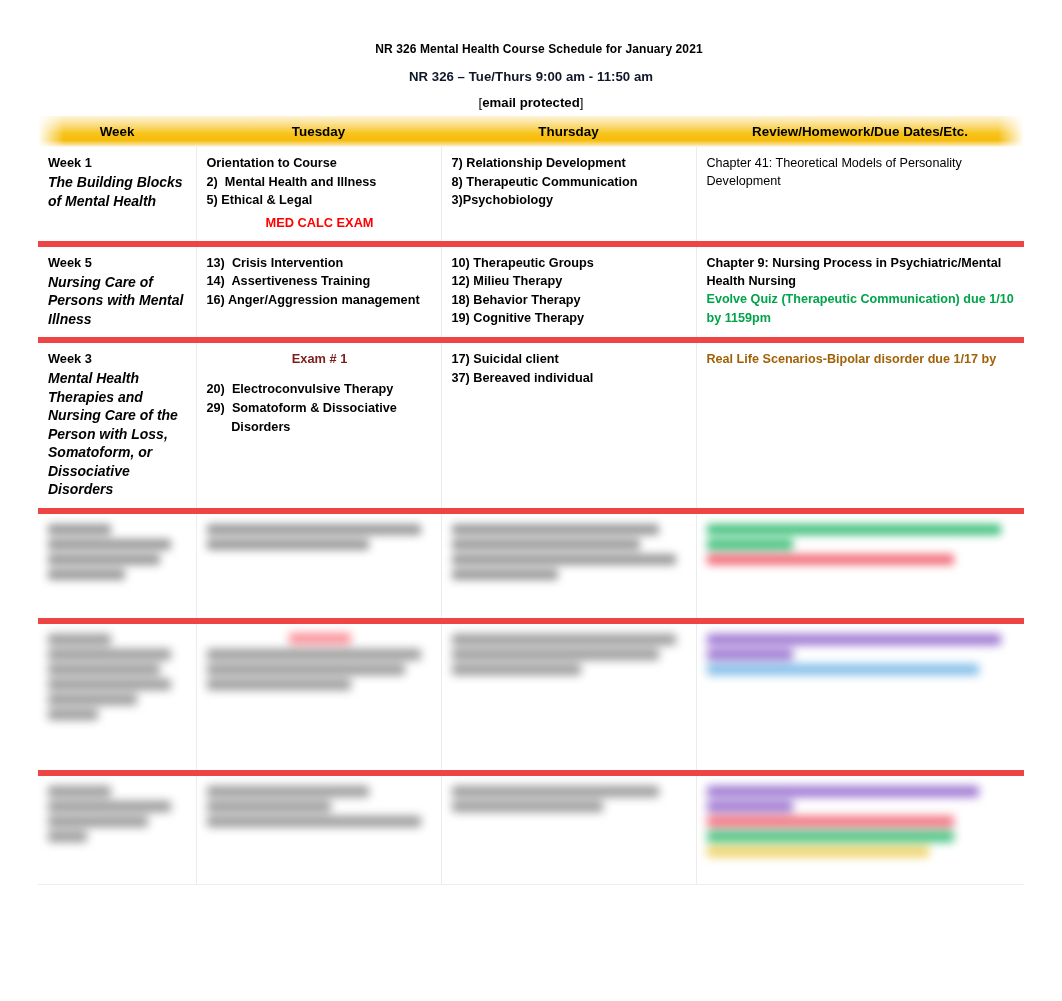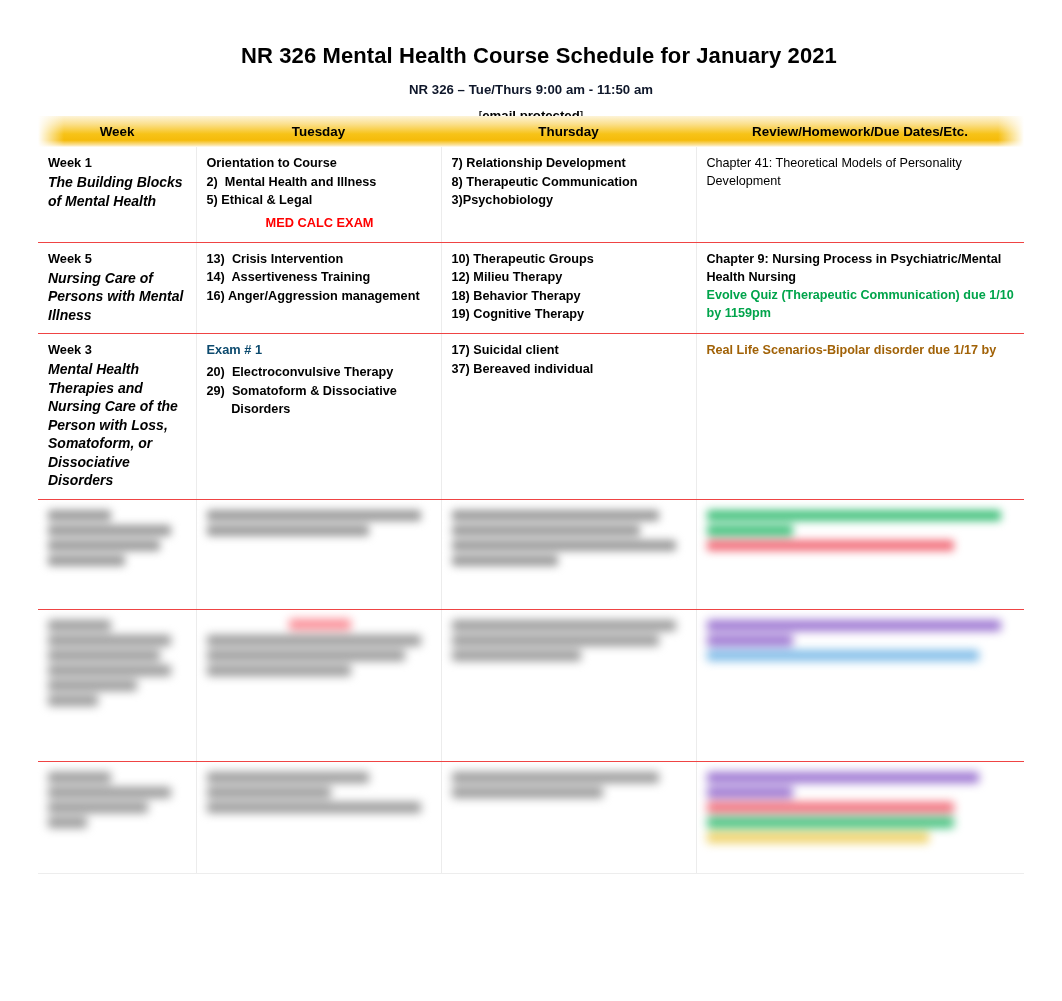--- a/index.html
+++ b/index.html
@@ -23,21 +23,21 @@
     height: 1001px;
     box-sizing: border-box;
   }
 
   
   .doc-heading {
     padding-top: 42px;
     text-align: center;
   }
   .doc-title {
-    font-size: 22px;
+    font-size: 12px;
     font-weight: bold;
     letter-spacing: 0.1px;
     line-height: 1.25;
     color: #000;
     margin-left: 16px;
   }
   .doc-subtitle {
     font-size: 13.2px;
     font-weight: bold;
     margin-top: 12px;
@@ -118,21 +118,21 @@
   
   tbody td {
     vertical-align: top;
     padding: 7px 8px 9px 10px;
     font-size: 12.6px;
     line-height: 1.42;
     background: #ffffff;
     position: relative;
   }
   tbody tr td {
-    border-bottom: 1px solid #ef4444;
+    border-bottom: 6px solid #ef4444;
   }
   tbody tr td + td {
     border-left: 1px solid #ececec;
   }
   tbody tr:last-child td {
     border-bottom: 1px solid #ededed;
   }
 
   .wk-name {
     font-weight: bold;
@@ -159,24 +159,25 @@
   }
 
   .center-red {
     text-align: center;
     color: #ff0000;
     font-weight: bold;
     font-size: 12.8px;
     margin-top: 4px;
   }
   .exam-banner {
-    color: #0c4a6e;
+    text-align: center;
+    color: #7f1d1d;
     font-weight: bold;
     font-size: 12.8px;
-    margin-bottom: 4px;
+    margin-bottom: 12px;
   }
 
   .rev-line {
     font-size: 12.6px;
     line-height: 1.45;
   }
   .rev-line.bold   { font-weight: bold; }
   .rev-line.green  { color: #00a44b; font-weight: bold; }
   .rev-line.purple { color: #a16207; font-weight: bold; }
 

